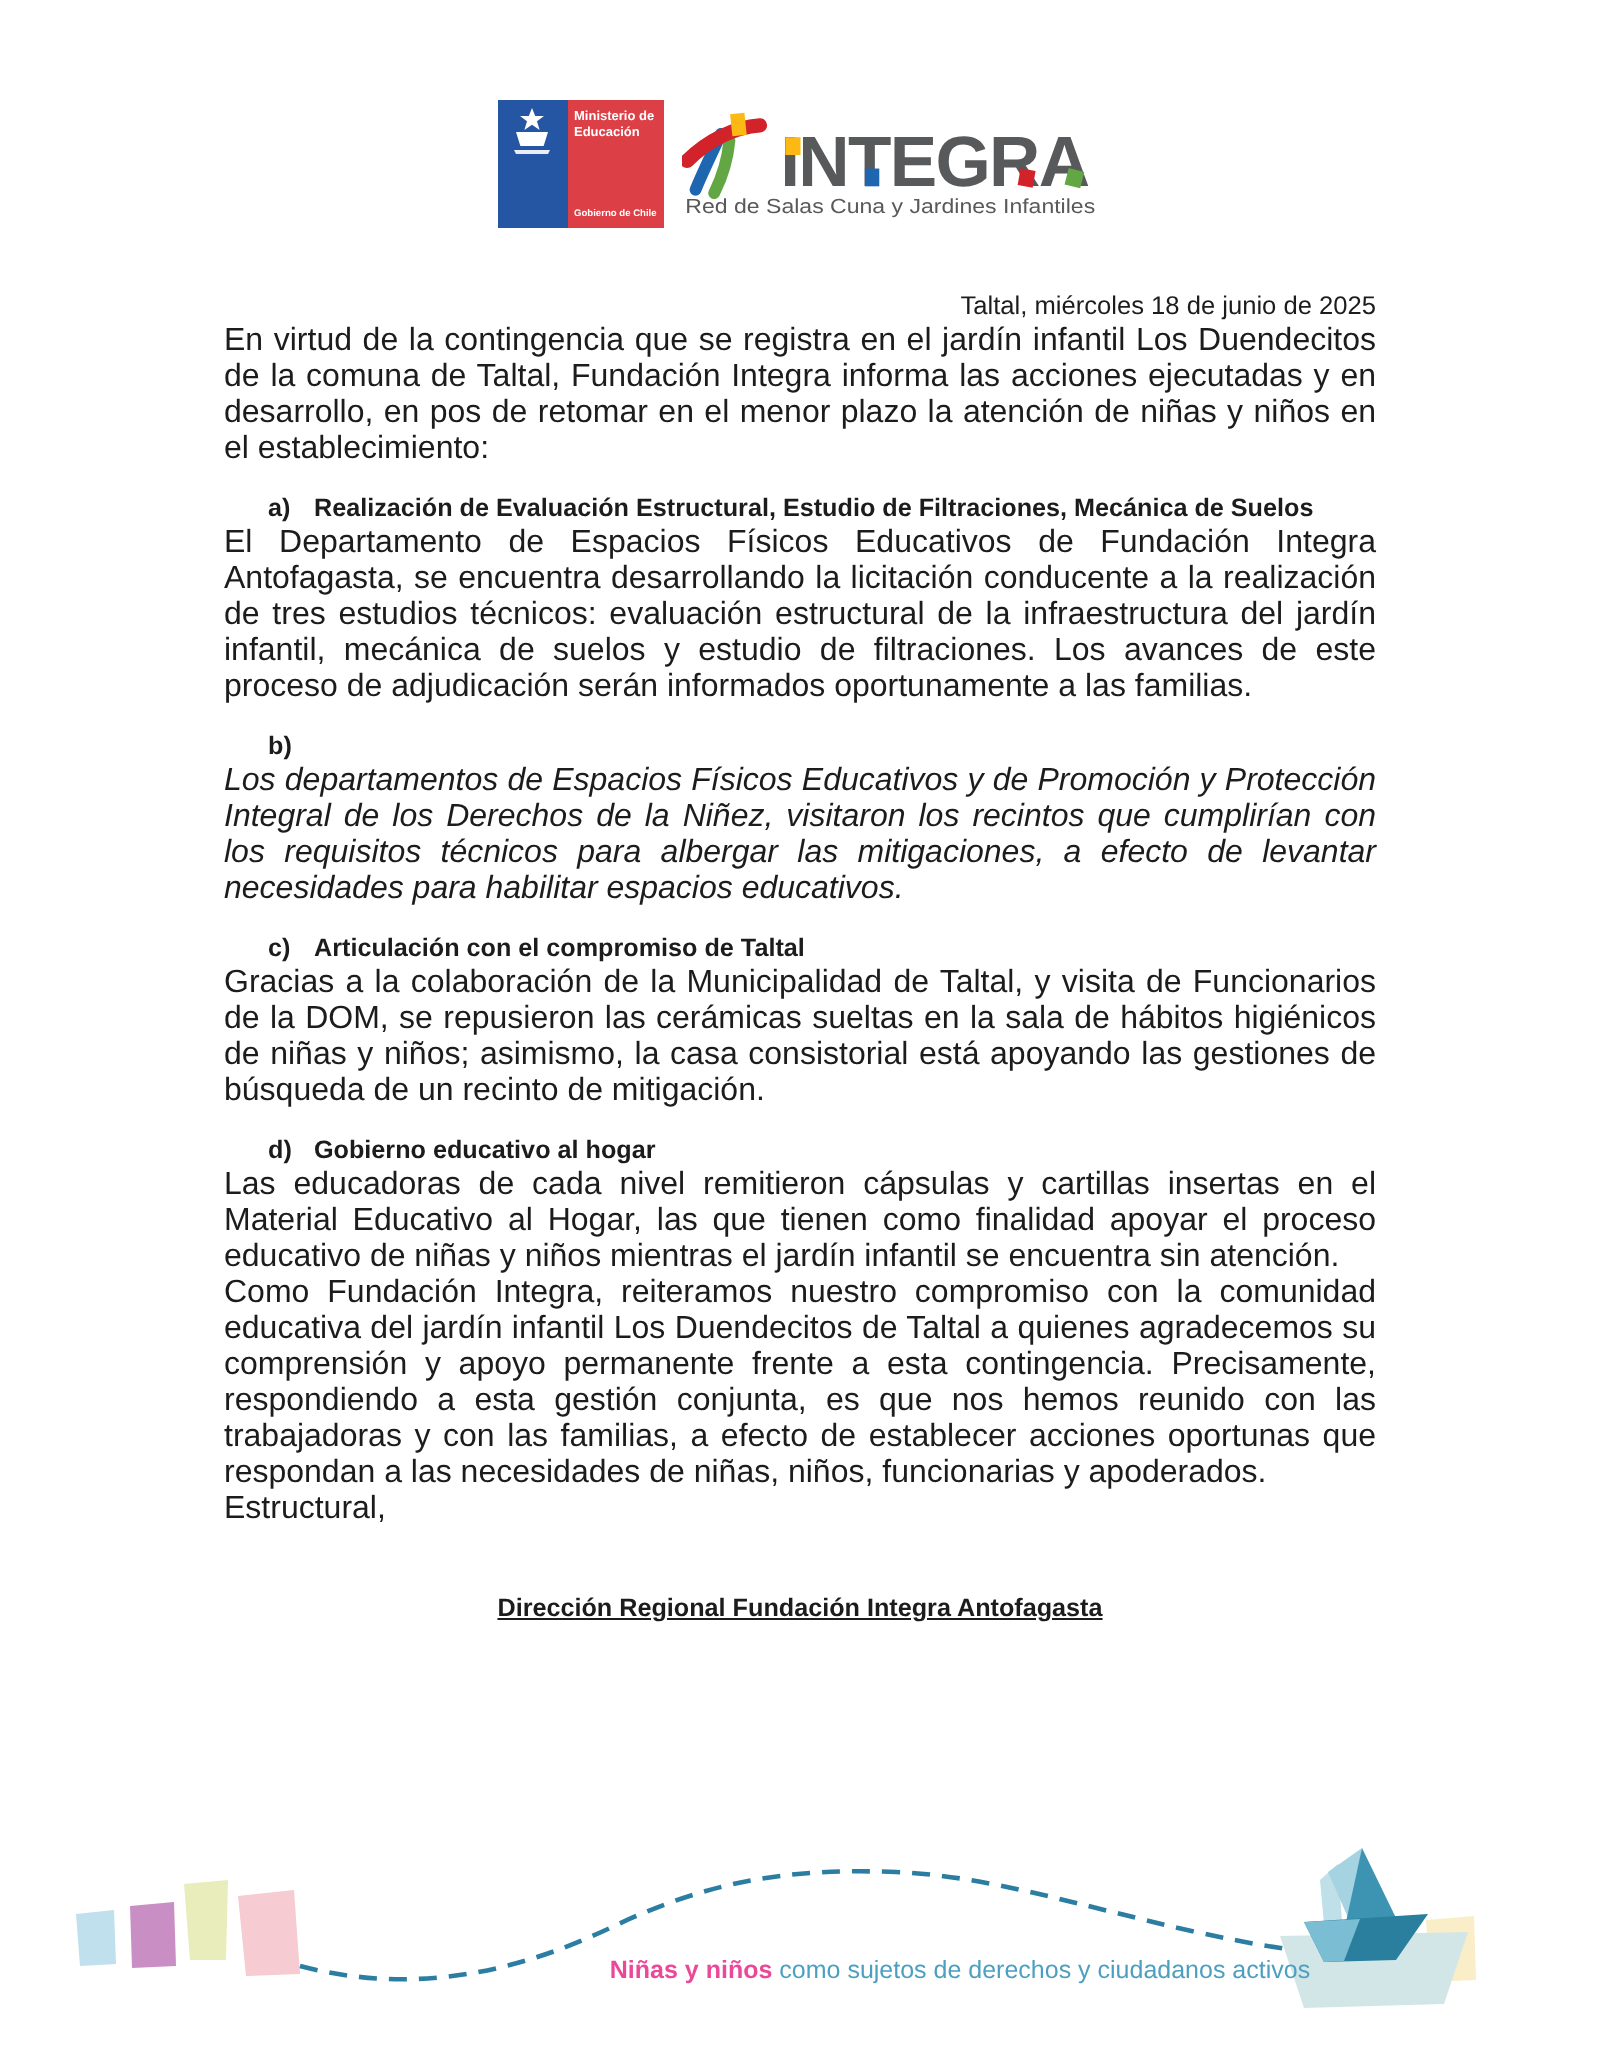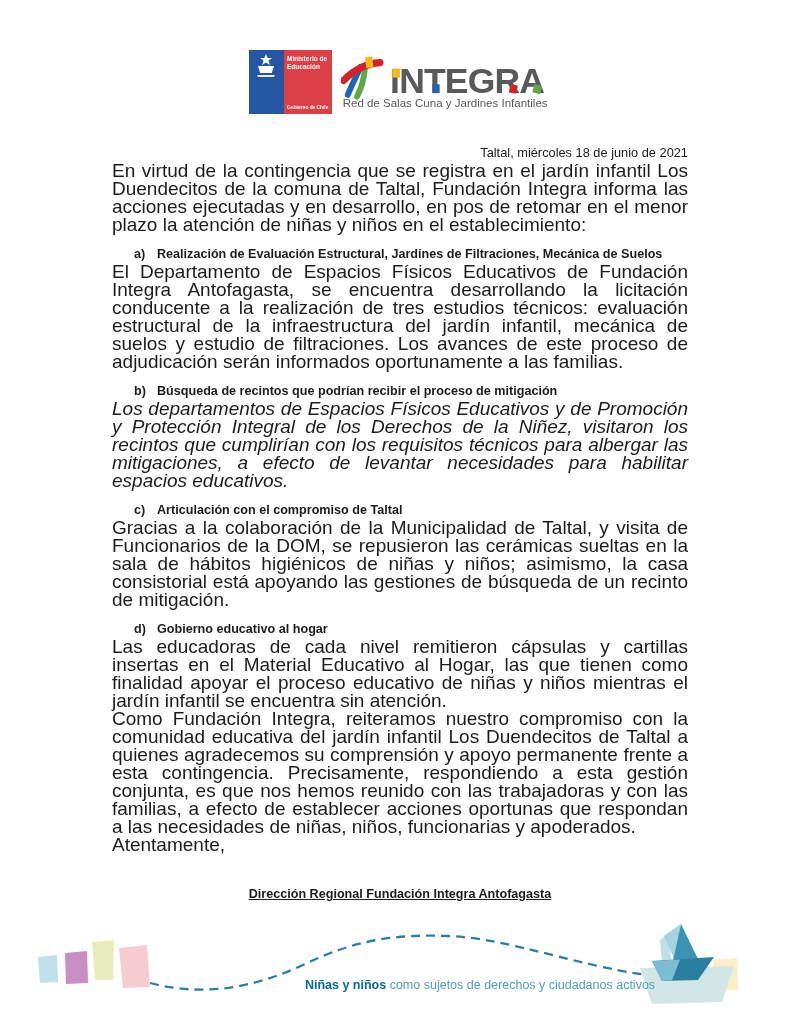--- a/index.html
+++ b/index.html
@@ -18,37 +18,37 @@
   .mineduc{display:flex;width:83px;height:64px;flex:none;}
   .mineduc .blue{width:35px;background:#2456a4;position:relative;}
   .mineduc .blue svg{position:absolute;top:3px;left:4px;}
   .mineduc .red{flex:1;background:#dc4046;color:#fff;position:relative;padding:5px 0 0 3px;box-sizing:border-box;}
   .mineduc .red .l1,.mineduc .red .l2{font-size:6.5px;font-weight:bold;line-height:7.5px;}
   .mineduc .red .gob{position:absolute;bottom:4px;left:3px;font-size:4.8px;font-weight:bold;}
   .integra-logo{flex:none;margin-top:1px;}
   
   .date{margin-top:28px;text-align:right;font-size:12.8px;line-height:18px;}
   .doc-title{margin-top:14px;text-align:center;font-size:13.6px;font-weight:bold;text-decoration:underline;letter-spacing:.2px;line-height:18px;}
-  p.par{margin:0;font-size:19px;line-height:18px;text-align:justify;}
+  p.par{margin:0;font-size:16px;line-height:18px;text-align:justify;}
   .intro{margin-top:16px;}
   .sec-heading{display:flex;margin:11px 0 0 22px;font-size:12.6px;line-height:18px;font-weight:bold;}
   .sec-heading .lbl{width:23px;flex:none;}
   .mid{margin-top:11px;font-style:italic;}
   .closing{margin-top:25px;}
   .farewell{margin-top:38px;text-align:left;}
   .signature{margin-top:31px;text-align:center;font-weight:bold;text-decoration:underline;font-size:12.6px;line-height:18px;}
   
   .footer-art{position:absolute;left:0;bottom:0;width:800px;height:115px;}
   .footer-art svg{position:absolute;left:0;top:0;}
   .slogan{
     position:absolute;left:200px;top:57px;width:560px;
     text-align:center;font-size:12.5px;line-height:16px;
     color:#4d9fc0;
   }
-  .slogan b{color:#0369a1;font-weight:bold;}
+  .slogan b{color:#ec4899;font-weight:bold;}
 </style>
 </head>
 <body>
 
 <div class="page">
 
   <div class="logos">
 
     <div class="mineduc">
       <div class="blue">
@@ -80,53 +80,52 @@
         <rect x="61" y="15" width="9" height="10.5" fill="#fdb913"></rect>
         <rect x="108" y="33.5" width="8.5" height="10.5" fill="#1f66b0"></rect>
         <rect x="199" y="34" width="9" height="10" fill="#d2232a" transform="rotate(10 203 39)"></rect>
         <rect x="227" y="34" width="9.5" height="10" fill="#62a744" transform="rotate(14 231 39)"></rect>
 
         <text x="2" y="60" font-family="Liberation Sans, sans-serif" font-size="12" fill="#58595b" textLength="242" lengthAdjust="spacingAndGlyphs">Red de Salas Cuna y Jardines Infantiles</text>
       </svg>
     </div>
   </div>
 
-  <div class="date">Taltal, miércoles 18 de junio de 2021</div>
+  <div class="date">Taltal, miércoles 18 de junio de 2025</div>
 
 
   <p class="par intro">En virtud de la contingencia que se registra en el jardín infantil Los Duendecitos de la comuna de Taltal, Fundación Integra informa las acciones ejecutadas y en desarrollo, en pos de retomar en el menor plazo la atención de niñas y niños en el establecimiento:</p>
 
   <div class="sec-heading">
     <span class="lbl">a)</span>
-    <span>Realización de Evaluación Estructural, Jardines de Filtraciones, Mecánica de Suelos</span>
+    <span>Realización de Evaluación Estructural, Estudio de Filtraciones, Mecánica de Suelos</span>
   </div>
   <p class="par">El Departamento de Espacios Físicos Educativos de Fundación Integra Antofagasta, se encuentra desarrollando la licitación conducente a la realización de tres estudios técnicos: evaluación estructural de la infraestructura del jardín infantil, mecánica de suelos y estudio de filtraciones. Los avances de este proceso de adjudicación serán informados oportunamente a las familias.</p>
 
   <div class="sec-heading">
     <span class="lbl">b)</span>
-    <span>Búsqueda de recintos que podrían recibir el proceso de mitigación</span>
   </div>
 
   <p class="par mid">Los departamentos de Espacios Físicos Educativos y de Promoción y Protección Integral de los Derechos de la Niñez, visitaron los recintos que cumplirían con los requisitos técnicos para albergar las mitigaciones, a efecto de levantar necesidades para habilitar espacios educativos.</p>
 
   <div class="sec-heading">
     <span class="lbl">c)</span>
     <span>Articulación con el compromiso de Taltal</span>
   </div>
   <p class="par">Gracias a la colaboración de la Municipalidad de Taltal, y visita de Funcionarios de la DOM, se repusieron las cerámicas sueltas en la sala de hábitos higiénicos de niñas y niños; asimismo, la casa consistorial está apoyando las gestiones de búsqueda de un recinto de mitigación.</p>
 
   <div class="sec-heading">
     <span class="lbl">d)</span>
     <span>Gobierno educativo al hogar</span>
   </div>
   <p class="par">Las educadoras de cada nivel remitieron cápsulas y cartillas insertas en el Material Educativo al Hogar, las que tienen como finalidad apoyar el proceso educativo de niñas y niños mientras el jardín infantil se encuentra sin atención.</p>
 
   <p class="par closing">Como Fundación Integra, reiteramos nuestro compromiso con la comunidad educativa del jardín infantil Los Duendecitos de Taltal a quienes agradecemos su comprensión y apoyo permanente frente a esta contingencia. Precisamente, respondiendo a esta gestión conjunta, es que nos hemos reunido con las trabajadoras y con las familias, a efecto de establecer acciones oportunas que respondan a las necesidades de niñas, niños, funcionarias y apoderados.</p>
 
-  <p class="par farewell">Atentamente,</p>
+  <p class="par farewell">Estructural,</p>
 
   <div class="signature">Dirección Regional Fundación Integra Antofagasta</div>
 
   <div class="footer-art">
     <svg width="800" height="115" viewBox="0 0 800 115">
 
       <polygon points="38,37 57,35 58,62 40,63" fill="#bfe0ec"></polygon>
       <polygon points="65,33 87,31 88,63 66,64" fill="#c98fc4"></polygon>
       <polygon points="92,22 114,20 113,60 95,60" fill="#e9edbb"></polygon>
       <polygon points="119,28 147,25 150,67 123,68" fill="#f6cbd2"></polygon>

